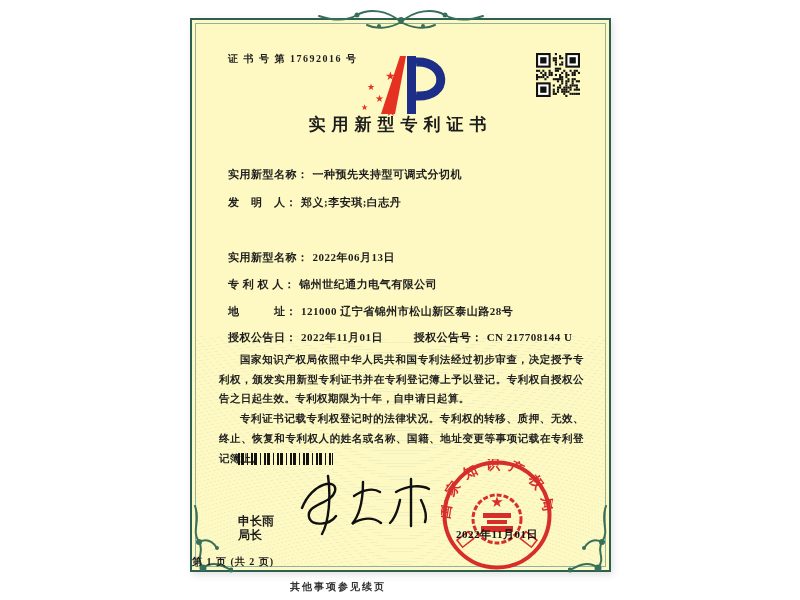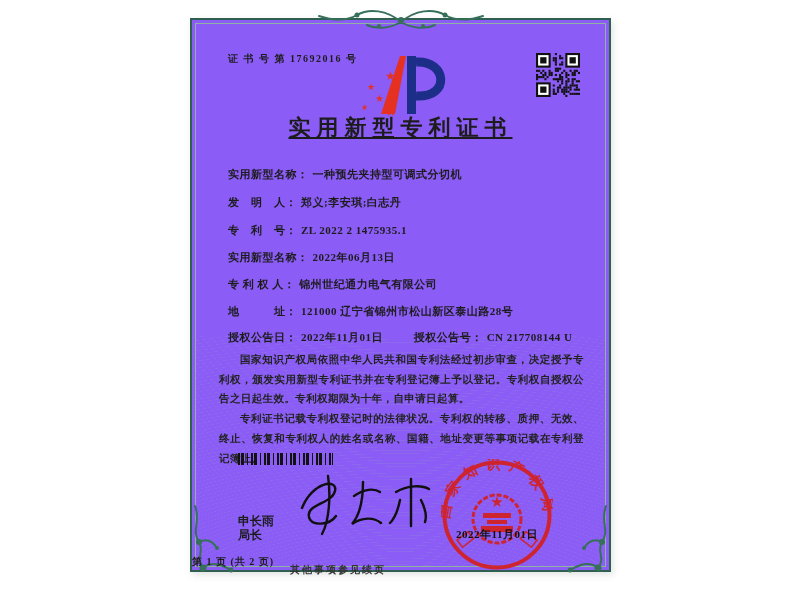--- a/index.html
+++ b/index.html
@@ -2,21 +2,21 @@
 <html><head>
 <meta charset="utf-8">
 <style>
   * { margin:0; padding:0; box-sizing:border-box; }
   html,body { width:800px; height:600px; background:#ffffff; overflow:hidden;
               font-family:"Liberation Serif","DejaVu Serif",serif; color:#1c1c1c; }
   .stage { position:relative; width:800px; height:600px; }
 
   
   .cert { position:absolute; left:190px; top:18px; width:421px; height:554px;
-          background:#8b5cf6; border:2px solid #2e5f4f;
+          background:#fef9c3; border:2px solid #2e5f4f;
           box-shadow:2px 3px 7px rgba(90,100,95,.18); }
   .cert-inner-line { position:absolute; inset:3px; border:1px solid #8fb2a1; pointer-events:none; }
   
   .guilloche { position:absolute; left:4px; right:4px; bottom:4px; height:230px; opacity:.5;
     background:
       repeating-radial-gradient(ellipse 900px 420px at 50% 135%,
         rgba(150,190,170,.28) 0 1px, transparent 1px 7px);
     pointer-events:none; }
 
   
@@ -24,21 +24,21 @@
   .corner-orn { position:absolute; bottom:-4px; }
   .corner-orn.left { left:-5px; }
   .corner-orn.right { right:-5px; transform:scaleX(-1); }
 
   
   .cert-no { position:absolute; left:36px; top:32px; font-size:10px; font-weight:bold;
              letter-spacing:1.5px; }
   .logo { position:absolute; left:163px; top:34px; }
   .qr { position:absolute; left:344px; top:33px; width:44px; height:44px; }
   .title { position:absolute; left:0; top:93px; width:100%; text-align:center;
-           font-size:22px; font-weight:bold; letter-spacing:6px;text-decoration:underline; }
+           font-size:17px; font-weight:bold; letter-spacing:6px; }
 
   
   .field { position:absolute; left:36px; font-size:11px; white-space:nowrap; }
   .field .lbl { font-weight:bold; letter-spacing:.5px; }
   .field .val { font-weight:bold; margin-left:4px; letter-spacing:.5px; }
   .f1{top:147px}.f2{top:175px}.f3{top:203px}.f4{top:230px}.f5{top:257px}.f6{top:284px}.f7{top:310px}
   .field .second { margin-left:28px; }
 
   
   .paras { position:absolute; left:27px; right:25px; top:330px; font-size:10.5px;
@@ -56,21 +56,21 @@
                     font-family:"Liberation Sans","DejaVu Sans",sans-serif;margin-top:8px; }
   .signature { position:absolute; left:92px; top:444px; }
 
   .seal { position:absolute; left:249px; top:439px; width:112px; height:112px; opacity:.93; }
   .seal-date { position:absolute; left:250px; top:507px; width:110px; text-align:center;
                font-size:11px; font-weight:bold; color:#111; letter-spacing:.5px; }
 
   .page-num { position:absolute; left:0; top:535px; width:100%; text-align:left;
               font-size:10px; font-weight:bold; letter-spacing:1px; }
 
-  .footer-note { position:absolute; left:0; top:563px; width:676px; text-align:center;
+  .footer-note { position:absolute; left:0; top:580px; width:676px; text-align:center;
                  font-size:10px; font-weight:bold; letter-spacing:2px; color:#333; }
 </style>
 </head>
 <body>
 
 <div class="stage">
 
   <div class="cert">
     <div class="cert-inner-line"></div>
     <div class="guilloche"></div>
@@ -256,23 +256,20 @@
       </svg>
 
     <div class="title">实用新型专利证书</div>
 
     <div class="field f2">
       <span class="lbl">发　明　人：</span><span class="val">郑义;李安琪;白志丹</span>
     </div>
     <div class="field f1">
       <span class="lbl">实用新型名称：</span><span class="val">一种预先夹持型可调式分切机</span>
     </div>
-    <div class="field f3">
-      <span class="lbl">专　利　号：</span><span class="val">ZL 2022 2 1475935.1</span>
-    </div>
     <div class="field f4">
       <span class="lbl">实用新型名称：</span><span class="val">2022年06月13日</span>
     </div>
     <div class="field f5">
       <span class="lbl">专 利 权 人：</span><span class="val">锦州世纪通力电气有限公司</span>
     </div>
     <div class="field f6">
       <span class="lbl">地　　　址：</span><span class="val">121000 辽宁省锦州市松山新区泰山路28号</span>
     </div>
     <div class="field f7">

